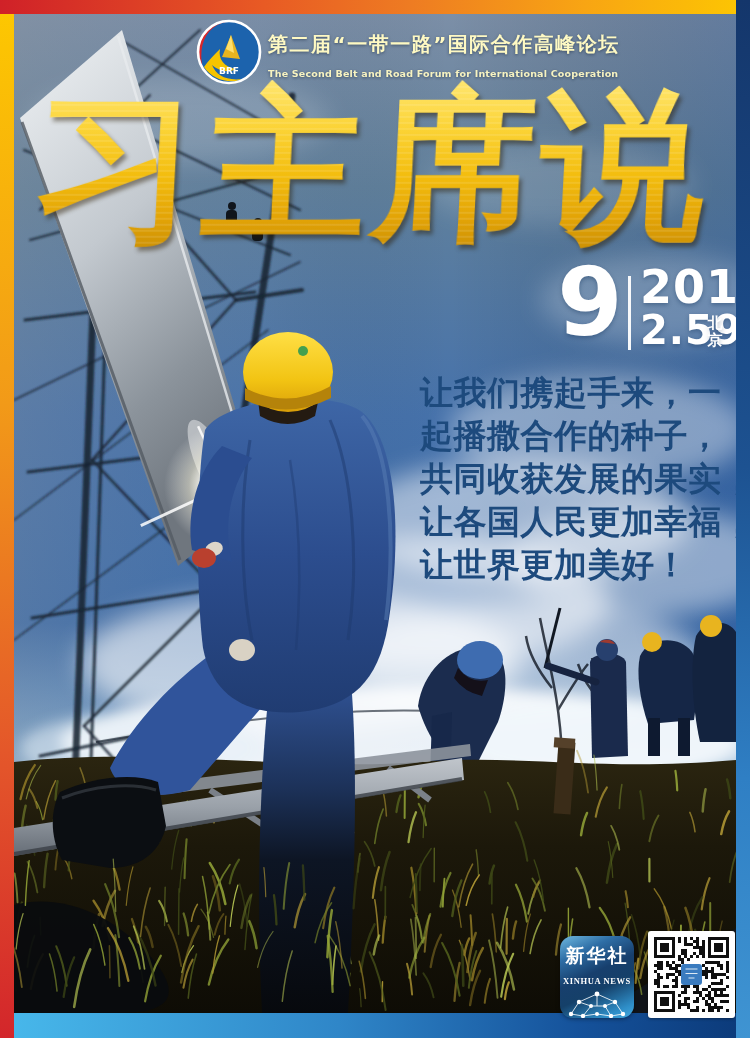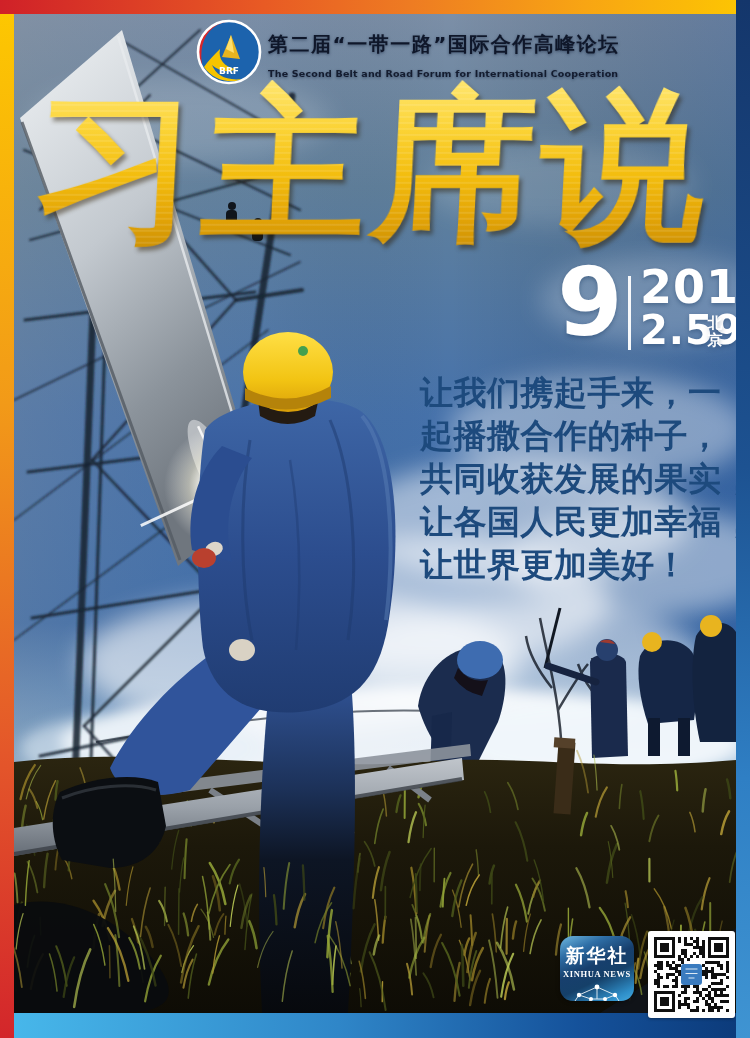--- a/index.html
+++ b/index.html
@@ -16,21 +16,21 @@
     background:linear-gradient(90deg,#47b7ea 0%,#2f86c8 45%,#15529b 78%,#0c3b7b 100%);}
   .frame-left{left:0;top:14px;width:14px;height:1024px;z-index:6;
     background:linear-gradient(180deg,#fdc701 0%,#f29a18 38%,#e4572a 72%,#d3262b 100%);}
   .frame-top{left:0;top:0;width:750px;height:14px;z-index:7;
     background:linear-gradient(90deg,#d02128 0%,#e85a24 35%,#ee7c22 55%,#f8a513 78%,#fdc701 100%);}
   .frame-right{left:736px;top:0;width:14px;height:1038px;z-index:8;
     background:linear-gradient(180deg,#14366b 0%,#1d5291 45%,#2f7fc4 75%,#3f94d2 100%);}
 
   
   .header-logo{position:absolute;left:196px;top:19px;width:66px;height:66px;z-index:4;}
-  .header-text{position:absolute;left:268px;top:31px;z-index:4;color:#0f172a;
+  .header-text{position:absolute;left:268px;top:31px;z-index:4;color:#fef9c3;
     text-shadow:0 1px 3px rgba(20,35,60,.55);}
   .header-title-cn{font-size:20px;font-weight:700;letter-spacing:1.5px;white-space:nowrap;}
   .header-title-en{font-size:9.5px;font-weight:700;letter-spacing:.2px;margin-top:10px;opacity:.95;white-space:nowrap;}
 
   
   .masthead{
     position:absolute;left:34px;top:80px;width:706px;z-index:4;
     font-size:164px;font-weight:900;line-height:1.06;letter-spacing:5px;
     transform:skewX(-3deg);
     background:
@@ -48,27 +48,27 @@
   .issue-year{left:640px;top:264px;font-size:46px;font-weight:700;line-height:1;letter-spacing:1px;}
   .issue-date{left:640px;top:310px;font-size:40px;font-weight:700;line-height:1;letter-spacing:1px;}
   .issue-city{left:706px;top:315px;width:18px;font-size:15px;line-height:17px;font-weight:700;word-break:break-all;text-align:center;}
 
   
   .quote{position:absolute;left:420px;top:371px;z-index:4;}
   .quote-line{font-size:33px;font-weight:900;line-height:43px;letter-spacing:.5px;
     color:#1d4a7d;white-space:nowrap;}
 
   
-  .xinhua-logo{position:absolute;left:560px;top:936px;width:74px;height:65px;z-index:6;
+  .xinhua-logo{position:absolute;left:560px;top:936px;width:74px;height:82px;z-index:6;
     border-radius:13px;overflow:hidden;text-align:center;color:#fff;
     background:linear-gradient(155deg,#6fb9e0 0%,#2e6ea6 22%,#173f6d 45%,#154069 62%,#2f8fc9 88%,#45a9dd 100%);
     box-shadow:0 1px 4px rgba(0,0,0,.4);}
   .xinhua-cn{font-size:19px;font-weight:700;letter-spacing:2px;margin-top:7px;
     font-family:"DejaVu Serif","Liberation Serif",serif;}
-  .xinhua-en{font-size:8.5px;font-weight:700;letter-spacing:.6px;margin-top:0;
+  .xinhua-en{font-size:8.5px;font-weight:700;letter-spacing:.6px;margin-top:7px;
     font-family:"Liberation Serif","DejaVu Serif",serif;}
   .xinhua-net{margin-top:2px;}
   .qr{position:absolute;left:648px;top:931px;width:87px;height:87px;z-index:6;
     background:#fff;border-radius:3px;box-shadow:0 1px 3px rgba(0,0,0,.35);}
 </style>
 </head>
 <body>
 
 <div class="poster">
 

